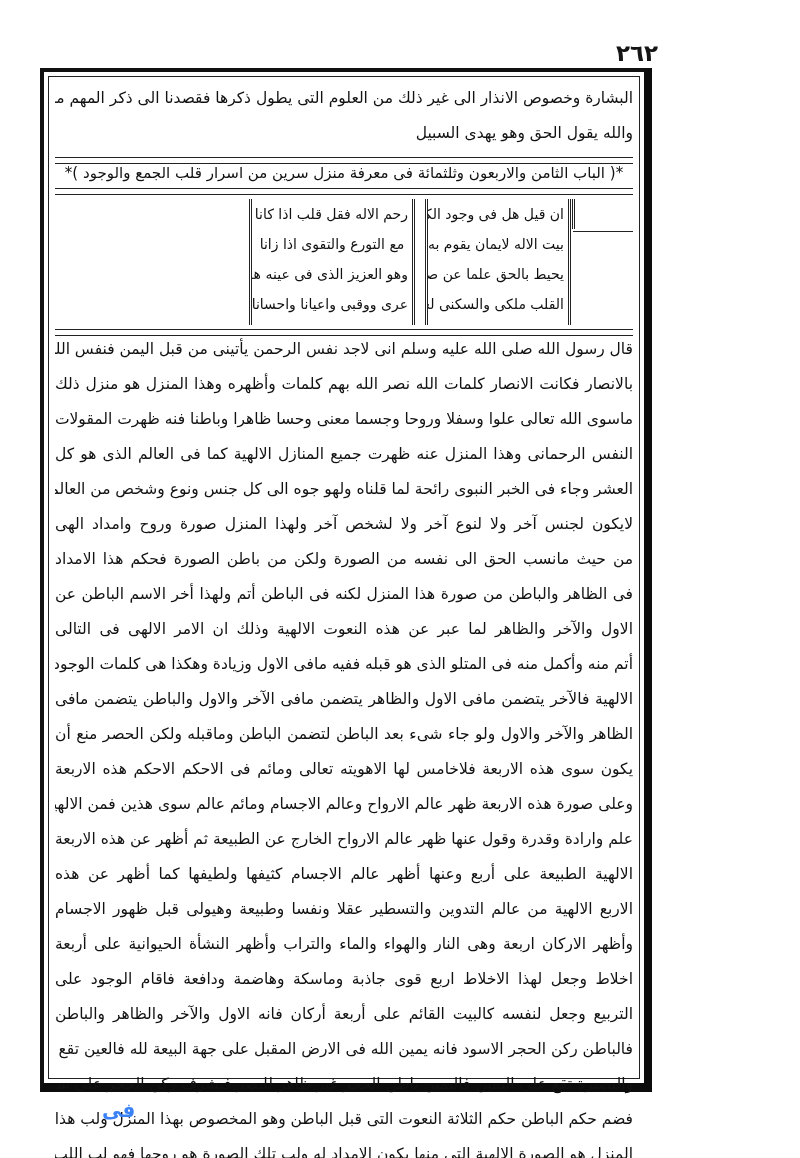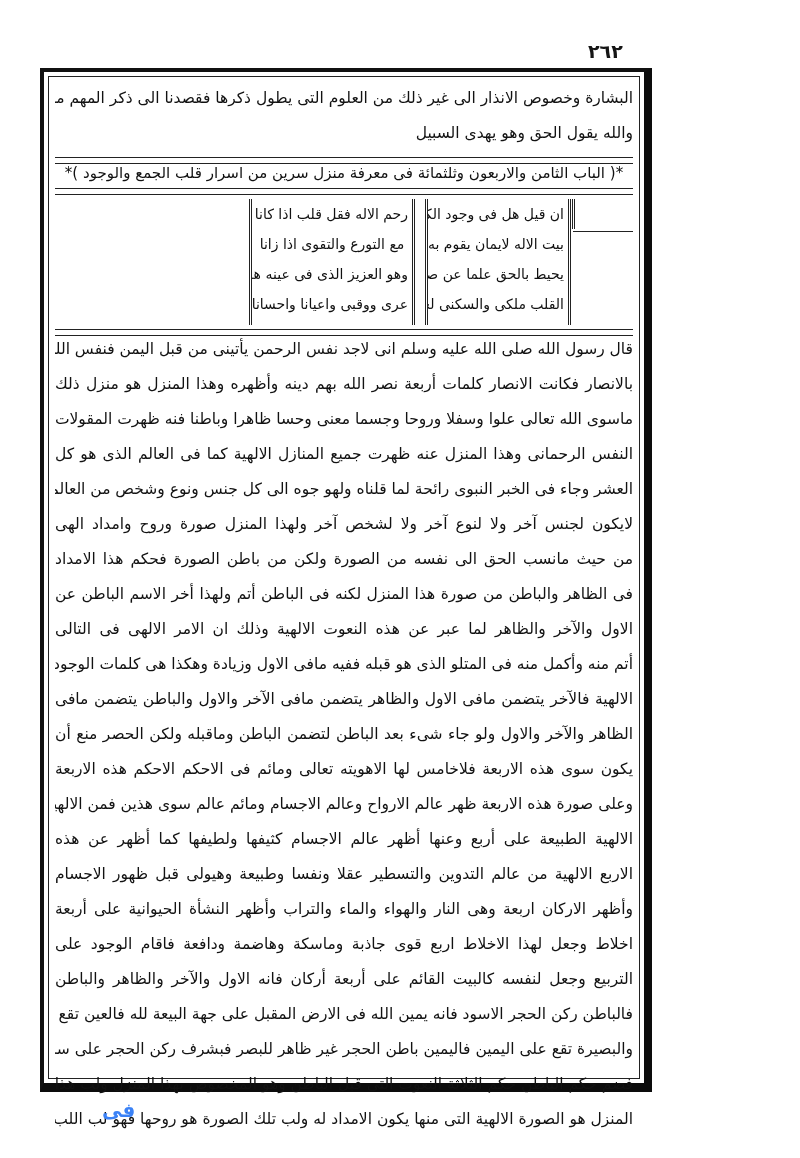--- a/index.html
+++ b/index.html
@@ -13,24 +13,24 @@
       position: relative;
       overflow: hidden;
       font-family: "DejaVu Sans", sans-serif;
       color: #111111;
     }
     .page-number {
       position: absolute;
       top: 40px;
       left: 588px;
       width: 70px;
-      text-align: left;
+      text-align: right;
       font-family: "DejaVu Sans", sans-serif;
       font-weight: bold;
-      font-size: 19px;
+      font-size: 23px;
       color: #151515;
     }
     
     .frame {
       position: absolute;
       top: 68px;
       left: 40px;
       width: 612px;
       height: 1024px;
       border-top: 4px solid #111;
@@ -207,33 +207,34 @@
           <div class="verse">عرى ووقبى واعيانا واحسانا</div>
         </div>
 
         <div class="left-empty"></div>
       </div>
 
       <div class="double-rule" style="margin-top:0;"></div>
 
       <div class="body-text">
         <div class="line">قال رسول الله صلى الله عليه وسلم انى لاجد نفس الرحمن يأتينى من قبل اليمن فنفس الله عنه</div>
-        <div class="line">بالانصار فكانت الانصار كلمات أربعة نصر الله بهم دينه وأظهره وهذا المنزل هو منزل ذلك</div>
+        <div class="line">بالانصار فكانت الانصار كلمات الله نصر الله بهم كلمات وأظهره وهذا المنزل هو منزل ذلك</div>
         <div class="line">ماسوى الله تعالى علوا وسفلا وروحا وجسما معنى وحسا ظاهرا وباطنا فنه ظهرت المقولات</div>
         <div class="line">النفس الرحمانى وهذا المنزل عنه ظهرت جميع المنازل الالهية كما فى العالم الذى هو كل</div>
         <div class="line">العشر وجاء فى الخبر النبوى رائحة لما قلناه ولهو جوه الى كل جنس ونوع وشخص من العالم</div>
         <div class="line">لايكون لجنس آخر ولا لنوع آخر ولا لشخص آخر ولهذا المنزل صورة وروح وامداد الهى</div>
         <div class="line">من حيث مانسب الحق الى نفسه من الصورة ولكن من باطن الصورة فحكم هذا الامداد</div>
         <div class="line">فى الظاهر والباطن من صورة هذا المنزل لكنه فى الباطن أتم ولهذا أخر الاسم الباطن عن</div>
         <div class="line">الاول والآخر والظاهر لما عبر عن هذه النعوت الالهية وذلك ان الامر الالهى فى التالى</div>
         <div class="line">أتم منه وأكمل منه فى المتلو الذى هو قبله ففيه مافى الاول وزيادة وهكذا هى كلمات الوجود</div>
         <div class="line">الالهية فالآخر يتضمن مافى الاول والظاهر يتضمن مافى الآخر والاول والباطن يتضمن مافى</div>
         <div class="line">الظاهر والآخر والاول ولو جاء شىء بعد الباطن لتضمن الباطن وماقبله ولكن الحصر منع أن</div>
         <div class="line">يكون سوى هذه الاربعة فلاخامس لها الاهويته تعالى ومائم فى الاحكم الاحكم هذه الاربعة</div>
         <div class="line">وعلى صورة هذه الاربعة ظهر عالم الارواح وعالم الاجسام ومائم عالم سوى هذين فمن الالهيات</div>
+        <div class="line">علم وارادة وقدرة وقول عنها ظهر عالم الارواح الخارج عن الطبيعة ثم أظهر عن هذه الاربعة</div>
         <div class="line">الالهية الطبيعة على أربع وعنها أظهر عالم الاجسام كثيفها ولطيفها كما أظهر عن هذه</div>
         <div class="line">الاربع الالهية من عالم التدوين والتسطير عقلا ونفسا وطبيعة وهيولى قبل ظهور الاجسام</div>
         <div class="line">وأظهر الاركان اربعة وهى النار والهواء والماء والتراب وأظهر النشأة الحيوانية على أربعة</div>
         <div class="line">اخلاط وجعل لهذا الاخلاط اربع قوى جاذبة وماسكة وهاضمة ودافعة فاقام الوجود على</div>
         <div class="line">التربيع وجعل لنفسه كالبيت القائم على أربعة أركان فانه الاول والآخر والظاهر والباطن</div>
         <div class="line">فالباطن ركن الحجر الاسود فانه يمين الله فى الارض المقبل على جهة البيعة لله فالعين تقع على الحجر</div>
         <div class="line">والبصيرة تقع على اليمين فاليمين باطن الحجر غير ظاهر للبصر فبشرف ركن الحجر على سائر الاركان</div>
         <div class="line">فضم حكم الباطن حكم الثلاثة النعوت التى قبل الباطن وهو المخصوص بهذا المنزل ولب هذا</div>
         <div class="line">المنزل هو الصورة الالهية التى منها يكون الامداد له ولب تلك الصورة هو روحها فهو لب اللب</div>
 

